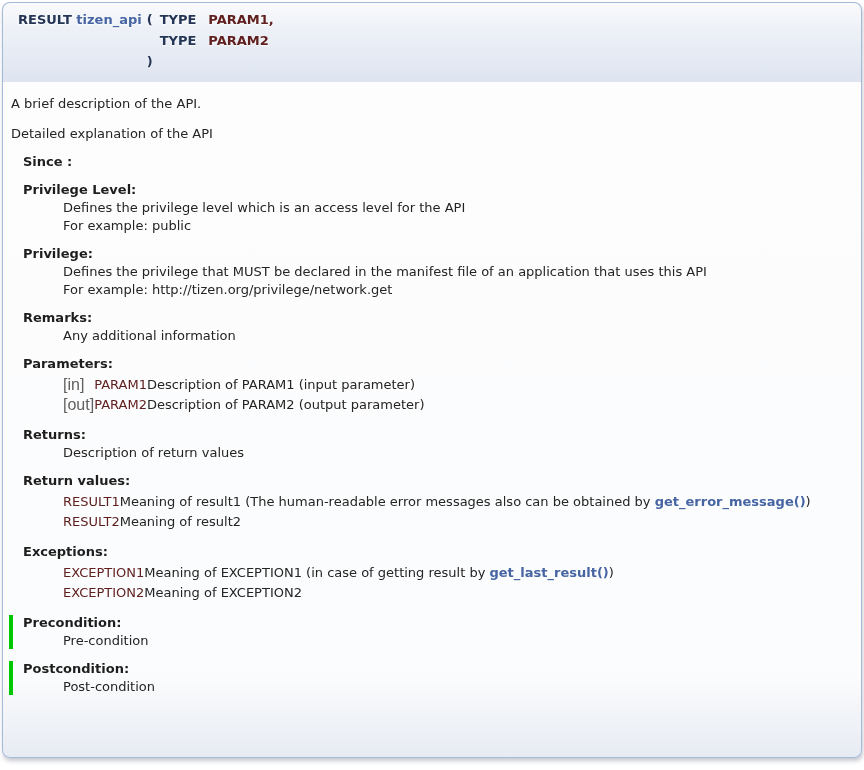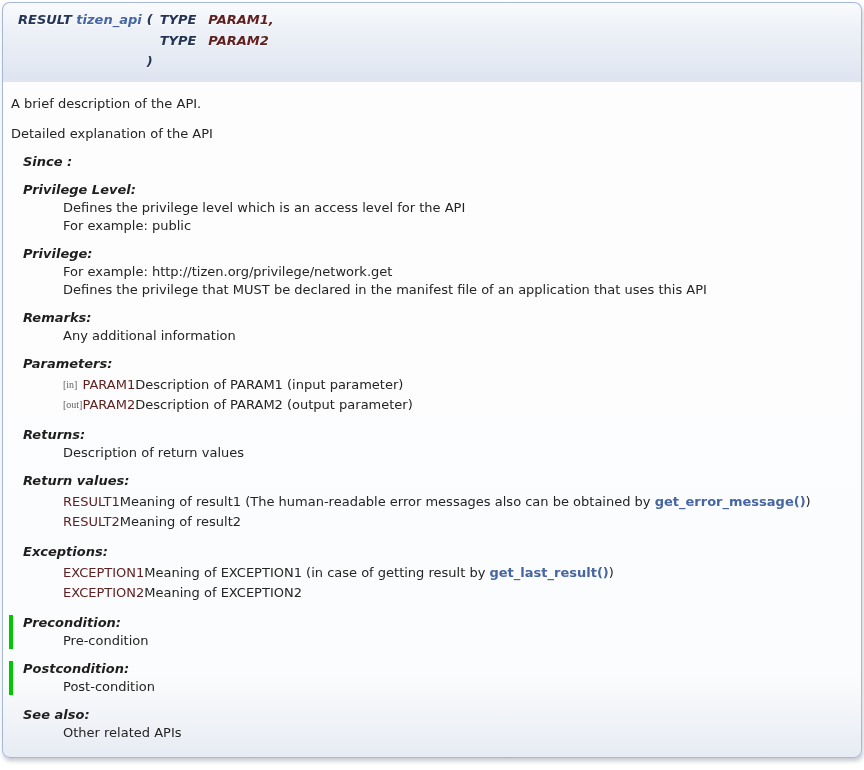--- a/index.html
+++ b/index.html
@@ -25,21 +25,21 @@
   .memproto {
     border: 1px solid #A8B8D9;
     border-bottom: none;
     border-radius: 8px 8px 0 0;
     background: linear-gradient(to bottom, #F9FAFC 0%, #EDF1F7 35%, #DEE4F0 100%);
     padding: 7px 10px 9px 15px;
     color: #253555;
     font-weight: bold;
     text-shadow: 0 1px 1px rgba(255,255,255,0.9);
   }
-  .memproto table { border-collapse: collapse; font-style: italic; }
+  .memproto table { border-collapse: collapse; }
   .memproto td {
     padding: 0 0 1px 0;
     line-height: 20px;
     vertical-align: top;
     white-space: nowrap;
   }
   .memproto td.memname { padding-right: 5px; }
   .memproto td.paren   { padding-right: 7px; }
   .memproto td.paramtype { padding-right: 12px; }
   .memproto .paramname { color: #602020; }
@@ -59,38 +59,38 @@
     padding: 8px 10px 0 8px;
     overflow: hidden;
   }
   .memdoc p { margin: 0; line-height: 16px; }
   p.brief    { margin: 6px 0 14px 0; }
   p.detailed { margin: 0 0 8px 0; }
   dl {
     margin: 12px 0 0 12px;
     line-height: 16px;
   }
-  dt { font-weight: bold; color: #1e1e1e; font-style: italic; }
+  dt { font-weight: bold; color: #1e1e1e; }
   dd { margin: 2px 0 0 40px; }
   dl.prepost {
     margin-left: -2px;
     border-left: 4px solid #00C800;
     padding-left: 10px;
   }
   
   table.fieldtable { border-collapse: collapse; margin: 3px 0 0 40px; }
   table.fieldtable td {
     vertical-align: top;
     line-height: 19px;
     padding: 0 0 1px 0;
     white-space: nowrap;
   }
   td.paramdir {
-    font-family: Liberation Serif, serif;
-    font-size: 10px;
+    font-family: Liberation Sans, sans-serif;
+    font-size: 16px;
     color: #606060;
     padding-right: 14px;
   }
   td.pname {
     color: #602020;
     font-weight: normal;
     padding-right: 9px;
   }
   td.ename {
     color: #602020;
@@ -141,22 +141,22 @@
     </dl>
 
     <dl>
       <dt>Privilege Level:</dt>
       <dd>Defines the privilege level which is an access level for the API</dd>
       <dd>For example: public</dd>
     </dl>
 
     <dl>
       <dt>Privilege:</dt>
+      <dd>Defines the privilege that MUST be declared in the manifest file of an application that uses this API</dd>
       <dd>For example: http://tizen.org/privilege/network.get</dd>
-      <dd>Defines the privilege that MUST be declared in the manifest file of an application that uses this API</dd>
     </dl>
 
     <dl>
       <dt>Remarks:</dt>
       <dd>Any additional information</dd>
     </dl>
 
     <dl>
       <dt>Parameters:</dt>
       <dd style="margin-left:0;">
@@ -221,19 +221,15 @@
     <dl class="prepost">
       <dt>Precondition:</dt>
       <dd>Pre-condition</dd>
     </dl>
 
     <dl class="prepost">
       <dt>Postcondition:</dt>
       <dd>Post-condition</dd>
     </dl>
 
-    <dl>
-      <dt>See also:</dt>
-      <dd>Other related APIs</dd>
-    </dl>
 
   </div>
 </div>
 
 </body></html>

